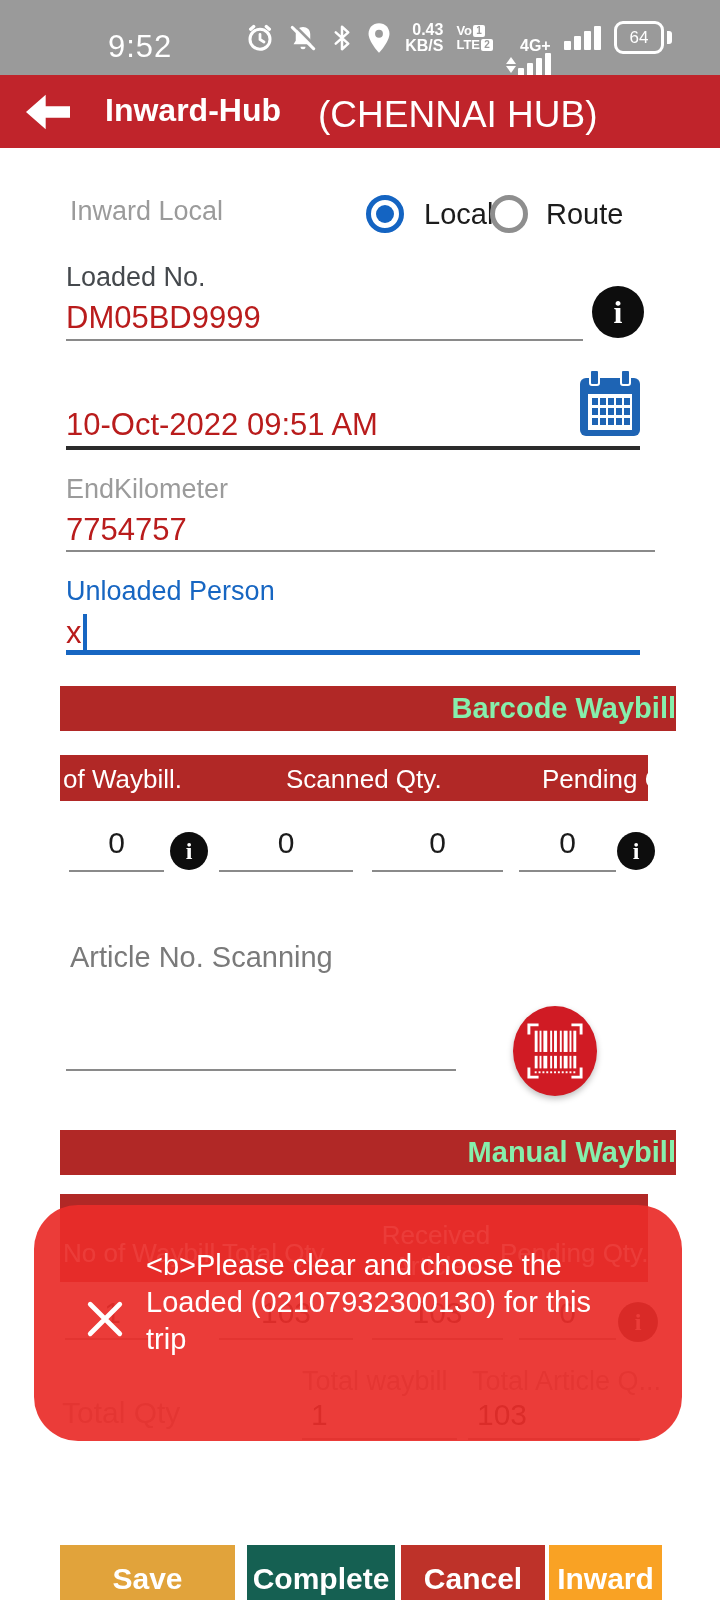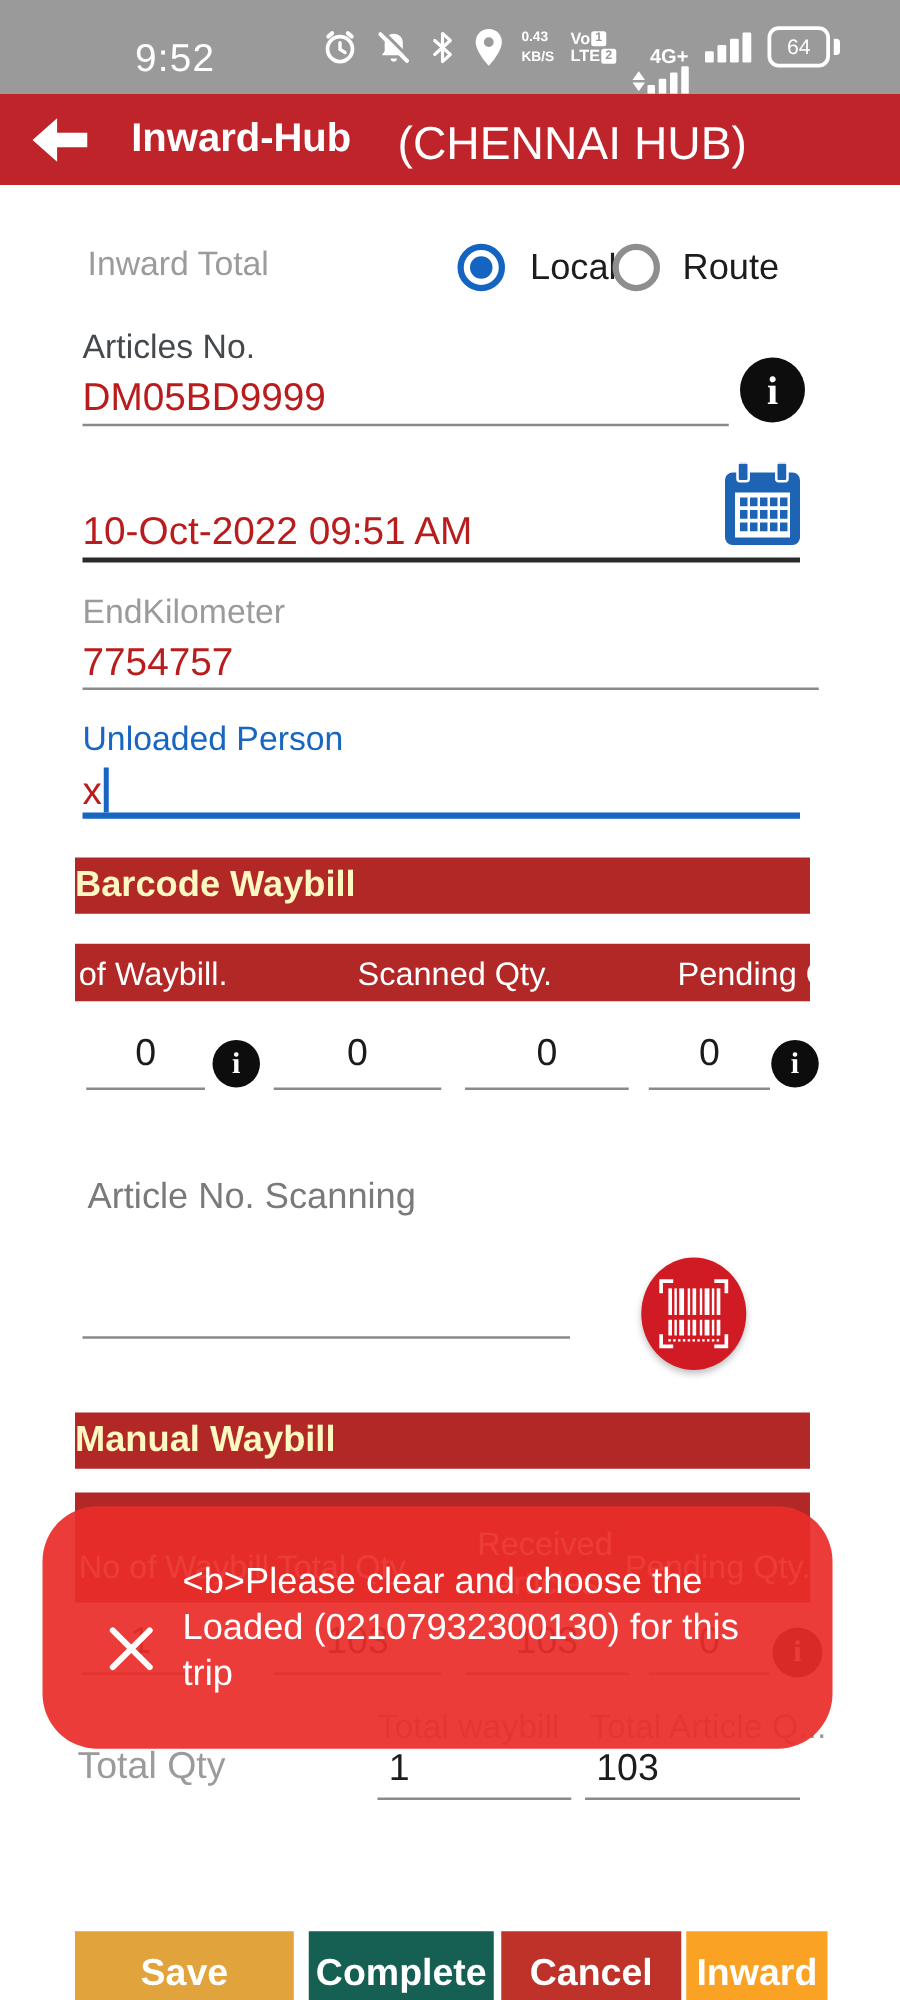--- a/index.html
+++ b/index.html
@@ -4,21 +4,21 @@
 <style>
   html,body{margin:0;padding:0;background:#e0e0e0;}
   #screen{position:relative;width:720px;height:1600px;background:#ffffff;overflow:hidden;
     font-family:"Liberation Sans",sans-serif;-webkit-font-smoothing:antialiased;}
   .abs{position:absolute;}
 
   
   .statusbar{position:absolute;left:0;top:0;width:720px;height:75px;background:#9A9A9A;color:#fff;}
   .sb-time{position:absolute;left:108px;top:29px;font-size:31px;letter-spacing:1px;}
   .sb-icons{position:absolute;right:48px;top:0;height:75px;display:flex;align-items:center;gap:13px;}
-  .sb-rate{display:flex;flex-direction:column;align-items:flex-start;font-size:11px;font-weight:bold;line-height:16px;}
+  .sb-rate{display:flex;flex-direction:column;align-items:flex-end;font-size:16px;font-weight:bold;line-height:16px;}
   .sb-volte{display:flex;flex-direction:column;gap:1px;font-size:13px;font-weight:bold;line-height:13px;}
   .vrow{display:flex;align-items:center;gap:1px;}
   .simbox{display:inline-block;width:12px;height:12px;background:#fff;color:#9A9A9A;font-size:10px;
     font-weight:bold;text-align:center;line-height:12px;border-radius:2px;}
   .sb-net{display:flex;align-items:flex-end;gap:2px;}
   .arrcol{display:flex;flex-direction:column;gap:2px;margin-bottom:4px;}
   .tri-up{width:0;height:0;border-left:5px solid transparent;border-right:5px solid transparent;border-bottom:7px solid #fff;}
   .tri-dn{width:0;height:0;border-left:5px solid transparent;border-right:5px solid transparent;border-top:7px solid #fff;}
   .netcol{display:flex;flex-direction:column;align-items:flex-start;}
   .g4{font-size:16px;font-weight:bold;line-height:14px;margin-left:2px;margin-top:40px;}
@@ -47,36 +47,36 @@
   .radio{position:absolute;width:38px;height:38px;border-radius:50%;box-sizing:border-box;}
   .radio-on{border:5px solid #1464C2;}
   .radio-on::after{content:"";position:absolute;left:5px;top:5px;width:18px;height:18px;border-radius:50%;background:#1464C2;}
   .radio-off{border:5px solid #8E8E8E;}
   .rlabel{position:absolute;font-size:29px;color:#1c1c1c;}
   .info-icon{position:absolute;background:#0d0d0d;border-radius:50%;color:#fff;display:flex;align-items:center;
     justify-content:center;font-family:"Liberation Serif",serif;font-weight:bold;font-style:normal;}
   .cursor{display:inline-block;width:4px;height:36px;background:#1766C2;vertical-align:-7px;margin-left:1px;}
 
   
-  .secbar{position:absolute;left:60px;width:588px;height:45px;background:#B12826;color:#fef9c3;
-    font-size:29px;font-weight:bold;text-align:left;line-height:45px;}
+  .secbar{position:absolute;left:60px;width:588px;height:45px;background:#B12826;color:#86efac;
+    font-size:29px;font-weight:bold;text-align:right;line-height:45px;padding-left:28px;}
   .colbar{position:absolute;left:60px;width:588px;background:#B12826;color:#fff;overflow:hidden;}
   .colbar .col{position:absolute;font-size:26px;font-weight:normal;white-space:nowrap;}
   .cell{position:absolute;height:46px;border-bottom:2px solid #8a8a8a;text-align:center;
     font-size:30px;color:#1b1b1b;box-sizing:border-box;}
   .scan-btn{position:absolute;left:513px;top:1006px;width:84px;height:90px;border-radius:50%;background:#D01B24;
     display:flex;align-items:center;justify-content:center;box-shadow:0 3px 6px rgba(0,0,0,0.25);}
 
   
   .tot-cell{position:absolute;height:42px;border-bottom:2px solid #8a8a8a;font-size:30px;color:#1c1c1c;
     box-sizing:border-box;padding-left:9px;}
 
   
-  .toast{position:absolute;left:34px;top:1205px;width:632px;height:194px;background:rgba(233,45,42,0.93);
-    border-radius:44px;z-index:20;}
+  .toast{position:absolute;left:34px;top:1205px;width:632px;height:236px;background:rgba(233,45,42,0.93);
+    border-radius:44px;z-index:20;padding-left:16px;}
   .toast-x{position:absolute;left:52px;top:95px;width:38px;height:38px;}
   .toast-text{position:absolute;left:112px;top:42px;width:490px;color:#fff;font-size:29px;line-height:37px;}
 
   
   .fbtn{position:absolute;top:1545px;height:86px;color:#fff;font-size:30px;font-weight:bold;
     display:flex;justify-content:center;padding-top:17px;box-sizing:border-box;}
 </style>
 </head>
 <body>
 
@@ -146,27 +146,27 @@
   </div>
 
   <div class="appbar">
     <svg class="back-btn" viewBox="0 0 38 30">
       <path d="M17 0 L0 15 L17 30 L17 20 H38 V10 H17 Z" fill="#fff"></path>
     </svg>
     <span class="ab-title">Inward-Hub</span>
     <span class="ab-hub">(CHENNAI HUB)</span>
   </div>
 
-  <span class="lbl abs" style="left:70px;top:196px;">Inward Total</span>
+  <span class="lbl abs" style="left:70px;top:196px;">Inward Local</span>
   <div class="radio radio-on" style="left:366px;top:195px;"></div>
   <span class="rlabel" style="left:424px;top:198px;">Local</span>
   <div class="radio radio-off" style="left:490px;top:195px;"></div>
   <span class="rlabel" style="left:546px;top:198px;">Route</span>
 
-  <span class="lbl lbl-dark abs" style="left:66px;top:262px;">Articles No.</span>
+  <span class="lbl lbl-dark abs" style="left:66px;top:262px;">Loaded No.</span>
   <span class="val" style="left:66px;top:300px;">DM05BD9999</span>
   <div class="uline" style="left:66px;top:339px;width:517px;"></div>
   <div class="info-icon" style="left:592px;top:286px;width:52px;height:52px;font-size:32px;">i</div>
 
   <span class="val" style="left:66px;top:407px;">10-Oct-2022 09:51 AM</span>
   <div class="uline uline-dark" style="left:66px;top:446px;width:574px;"></div>
   <svg class="abs" style="left:578px;top:370px;" width="64" height="70" viewBox="0 0 64 70">
     <rect x="2" y="8" width="60" height="58" rx="6" fill="#1E64B4"></rect>
     <rect x="10" y="24" width="44" height="36" fill="#fff"></rect>
     <rect x="12" y="0" width="9" height="15" rx="2" fill="#1E64B4" stroke="#fff" stroke-width="2"></rect>

